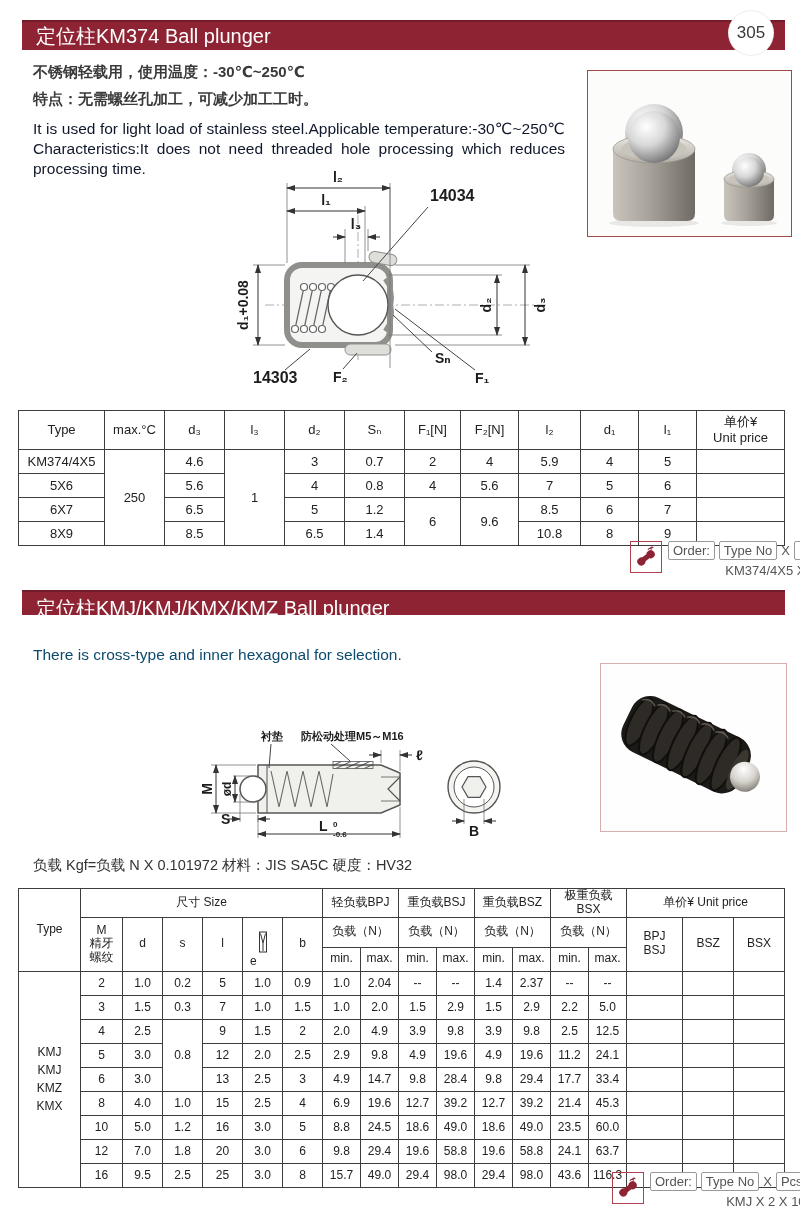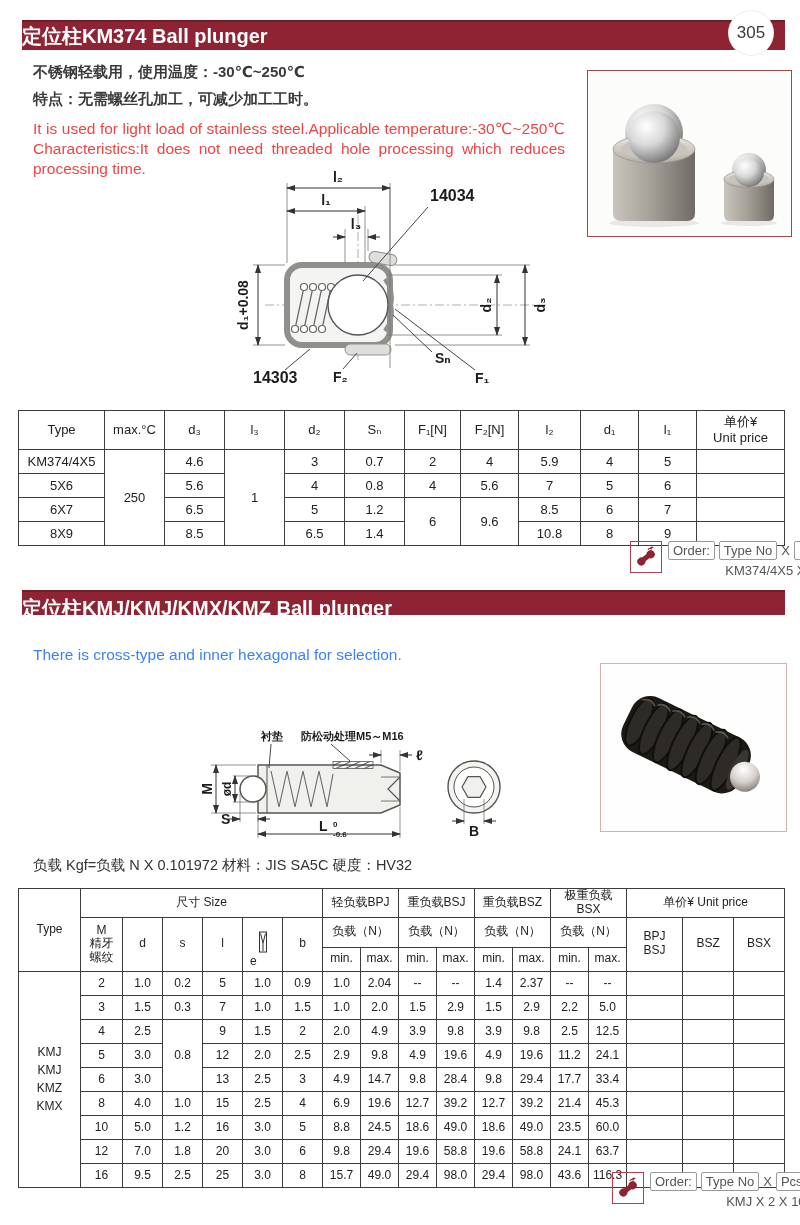--- a/index.html
+++ b/index.html
@@ -1,30 +1,30 @@
 <!DOCTYPE html>
 <html><head>
 <meta charset="utf-8">
 <style>
   html,body{margin:0;padding:0}
   body{width:800px;height:1225px;position:relative;background:#fff;overflow:hidden;
        font-family:"Liberation Sans","DejaVu Sans",sans-serif;color:#333}
   .band{position:absolute;left:22px;width:763px;background:#8e2433;border-top:2px solid #731c29;
-        color:#fff;font-weight:bold;box-sizing:border-box;padding-left:0;white-space:nowrap}
+        color:#fff;font-weight:normal;box-sizing:border-box;padding-left:14px;white-space:nowrap}
   #band1{top:20px;height:30px;font-size:20px;line-height:29px}
   #band2{top:590px;height:25px;font-size:20px;line-height:32px}
   .page-circle{position:absolute;left:729px;top:11px;width:44px;height:44px;border-radius:50%;
         background:#fff;box-shadow:0 0 0 1px #f0eeee;color:#3a3a3a;font-size:17px;
         text-align:center;line-height:44px;z-index:2}
   .desc{position:absolute;left:33px}
   #desc1{top:63px;width:532px}
   #desc2{top:640px;width:545px}
   .cn{font-size:15px;color:#3a3a3a;font-weight:bold;margin:0 0 8px 0}
-  .en{font-size:15.5px;color:#ef4444;margin:10px 0 0 0;text-align:justify;line-height:1.28}
-  .en2{font-size:15.5px;color:#3b82f6;margin:6px 0 0 0}
+  .en{font-size:15.5px;color:#0f172a;margin:10px 0 0 0;text-align:justify;line-height:1.28}
+  .en2{font-size:15.5px;color:#0c4a6e;margin:6px 0 0 0}
   .photo{position:absolute;background:#fdfdfb}
   #photo1{left:587px;top:70px;width:203px;height:165px;border:1px solid #a04848}
   #photo2{left:600px;top:663px;width:185px;height:167px;border:1px solid #d9aeae}
   #diagram1{position:absolute;left:225px;top:163px}
   #diagram2{position:absolute;left:183px;top:698px}
   #load-note{position:absolute;left:33px;top:856px;font-size:14.5px;color:#333;font-weight:normal}
   table{position:absolute;left:18px;border-collapse:collapse;table-layout:fixed;background:#fff}
   td,th{border:1px solid #3d3d3d;text-align:center;padding:0 2px;overflow:hidden;font-weight:normal;color:#222}
   th{white-space:pre-line}
   #table1{top:410px;width:766px}

